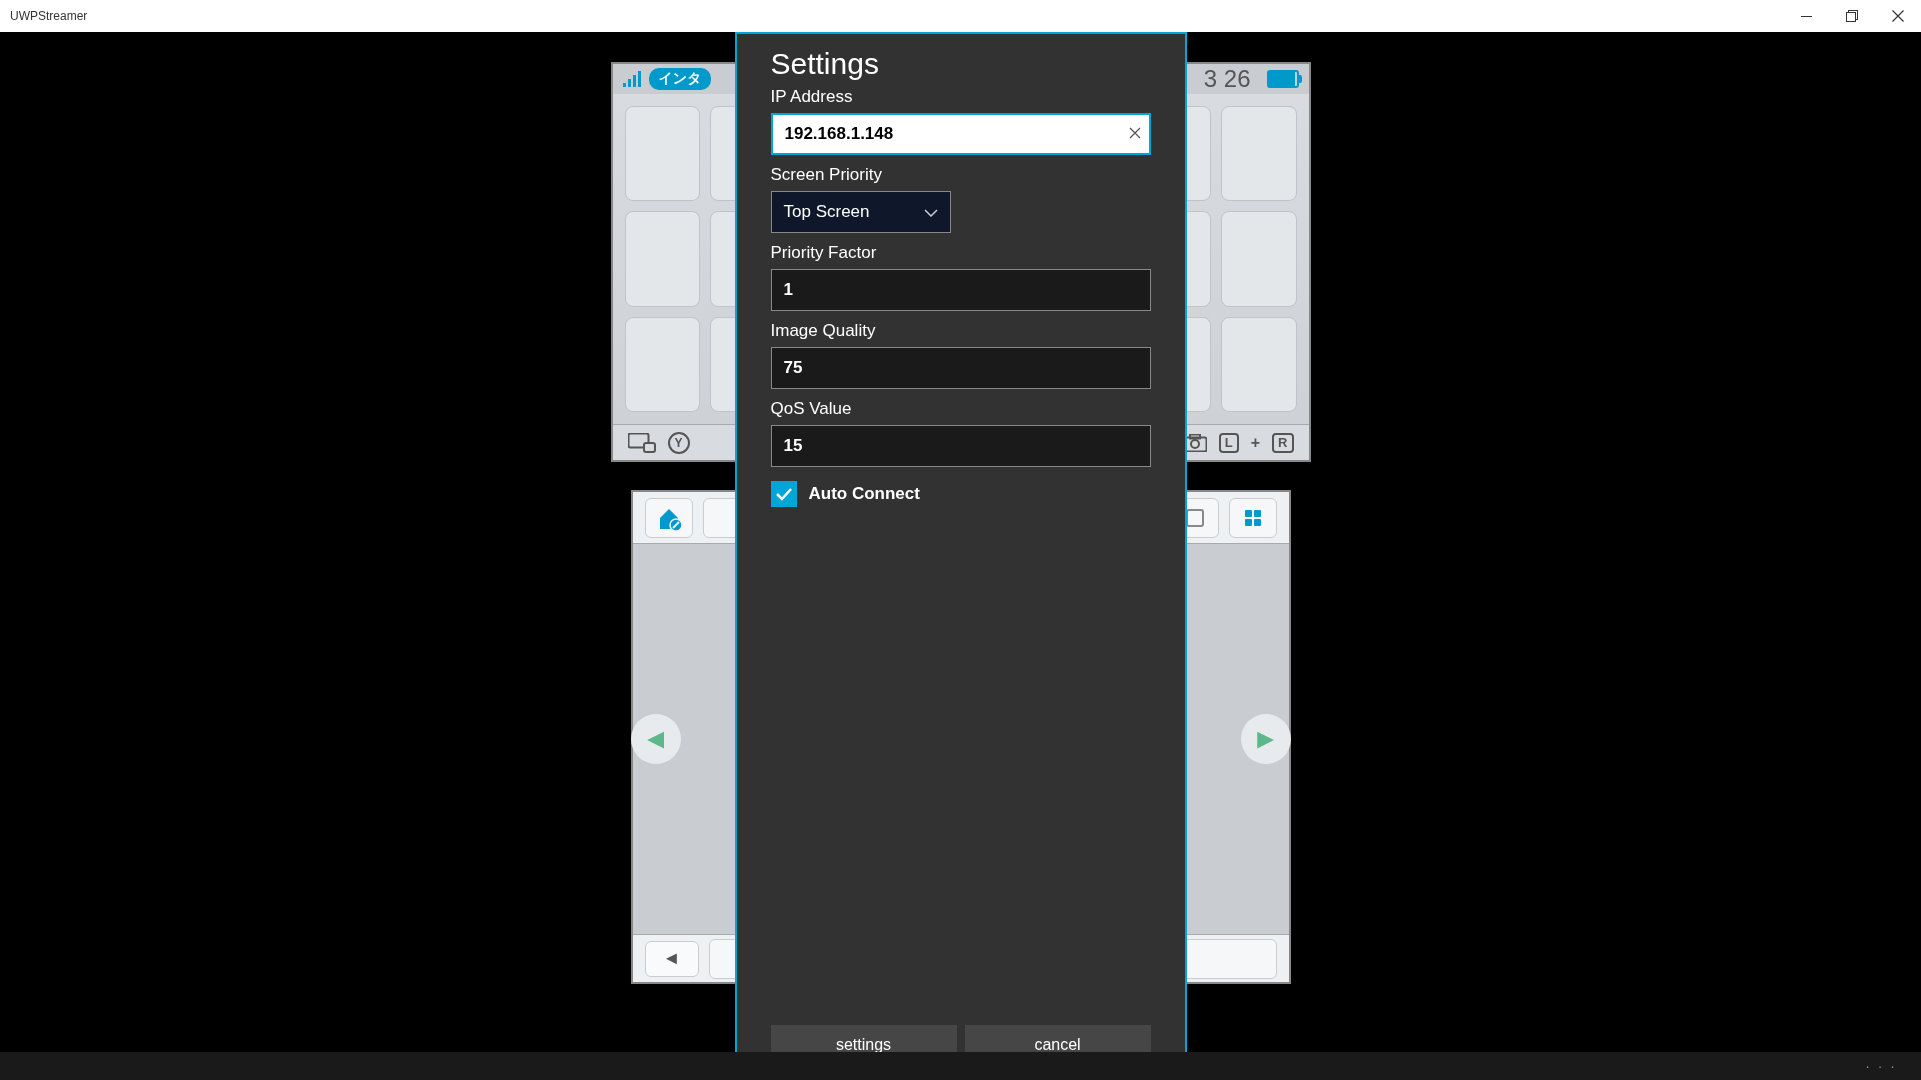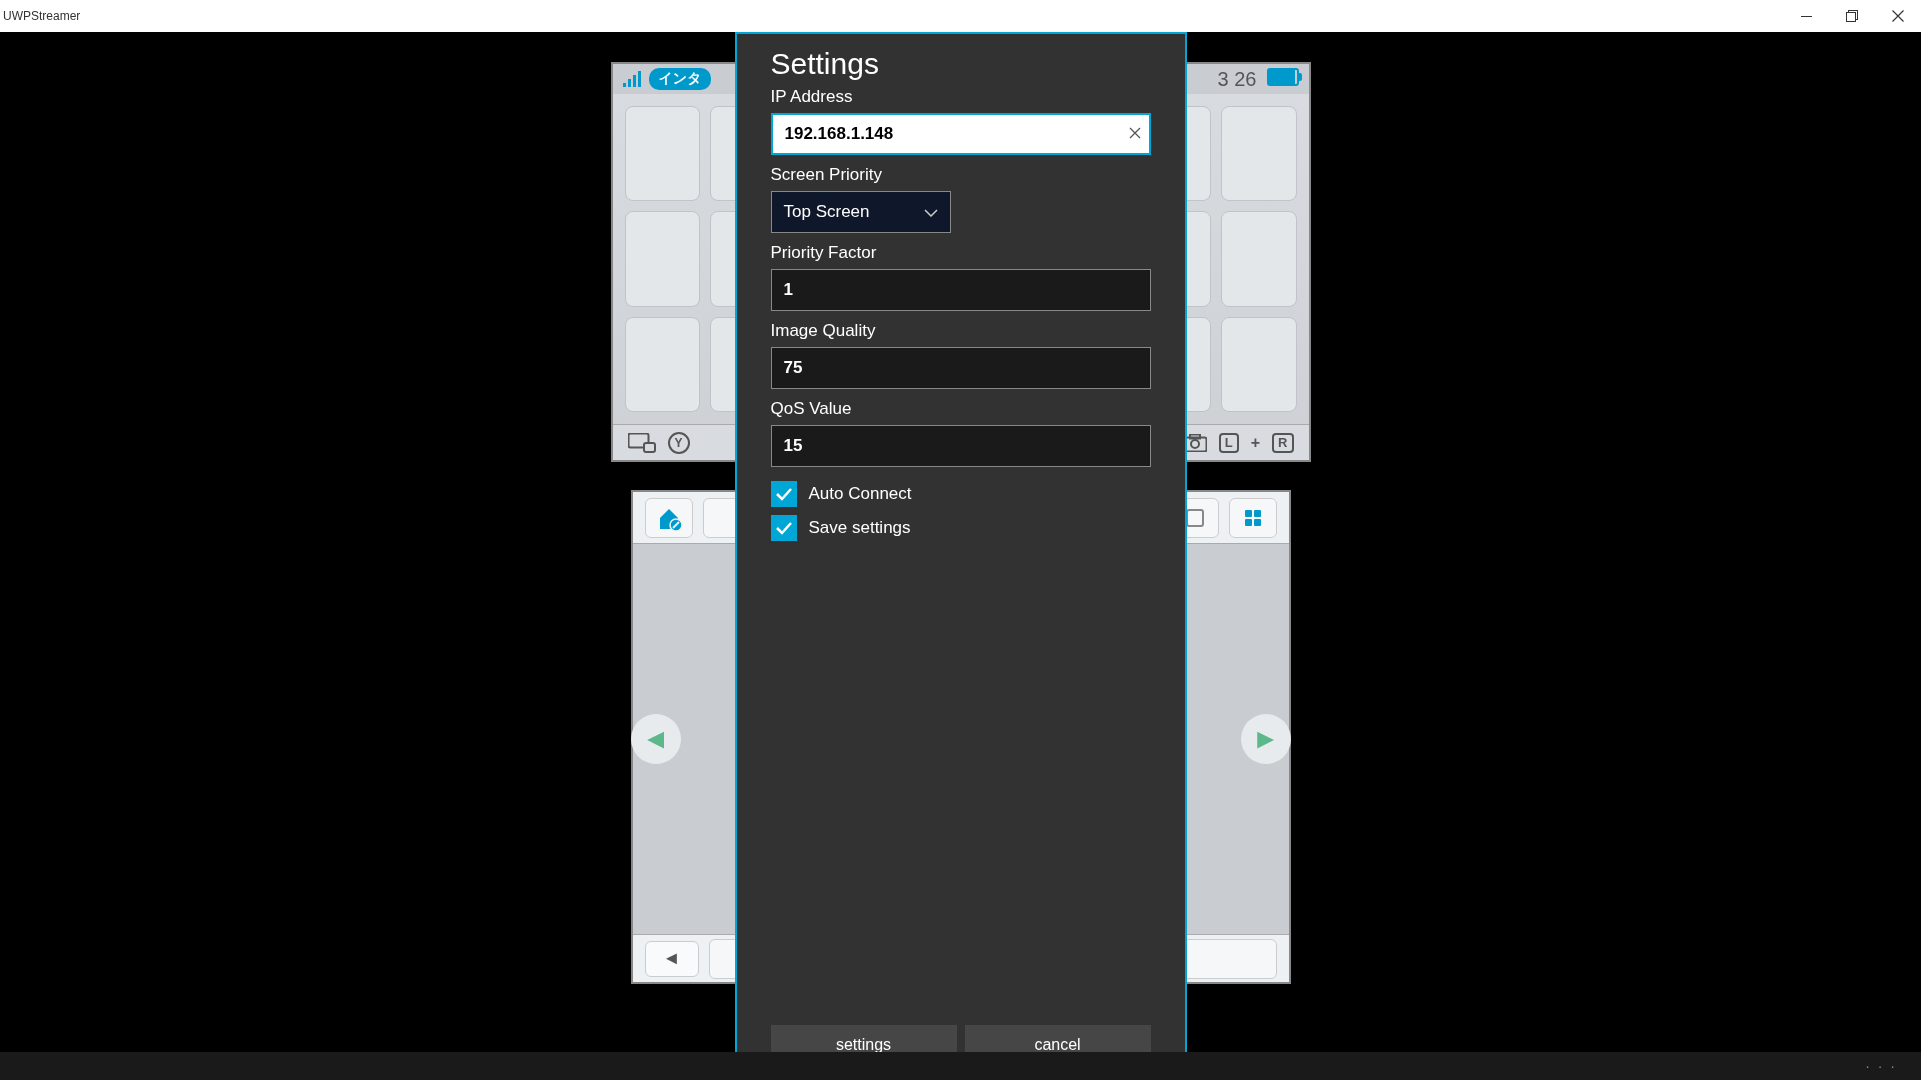--- a/index.html
+++ b/index.html
@@ -12,21 +12,21 @@
     height: 1080px;
     font-family: 'Segoe UI', Tahoma, sans-serif;
     background: #ffffff;
     overflow: hidden;
   }
   .titlebar {
     height: 32px;
     background: #ffffff;
     display: flex;
     align-items: center;
-    padding-left: 3px;
+    padding-left: 10px;
     font-size: 12px;
     color: #333;
   }
   .titlebar-spacer {
     flex: 1;
   }
   .titlebar-btn {
     width: 46px;
     height: 32px;
     display: flex;
@@ -74,24 +74,24 @@
   .inta-pill {
     background: #0099cc;
     color: white;
     padding: 2px 10px;
     border-radius: 10px;
     font-size: 14px;
     font-weight: bold;
   }
   .top-screen-right {
     display: flex;
-    align-items: flex-start;
-    gap: 10px;
+    align-items: center;
+    gap: 16px;
     color: #555;
-    font-size: 20px;
+    font-size: 24px;
     font-weight: 500;
   }
   .battery-icon {
     width: 32px;
     height: 18px;
     border: 2px solid #0099cc;
     border-radius: 3px;
     position: relative;
   }
   .battery-icon::after {
@@ -322,20 +322,21 @@
   .chev {
     color: #aaa;
     font-size: 14px;
   }
   .check-row {
     display: flex;
     align-items: center;
     gap: 12px;
     margin-top: 8px;
     font-size: 17px;
+    font-weight: bold;
   }
   .checkbox {
     width: 26px;
     height: 26px;
     background: #00a6d6;
     display: flex;
     align-items: center;
     justify-content: center;
     color: #fff;
     font-weight: bold;
@@ -547,28 +548,20 @@
 
     <div class="check-row">
       <div class="checkbox">
         <svg width="18" height="14" viewBox="0 0 18 14">
             <path d="M2 7 L7 12 L16 2" fill="none" stroke="#fff" stroke-width="2.5"></path>
           </svg>
       </div>
       <span>Auto Connect</span>
     </div>
 
-    <div class="check-row">
-      <div class="checkbox">
-        <svg width="18" height="14" viewBox="0 0 18 14">
-            <path d="M2 7 L7 12 L16 2" fill="none" stroke="#fff" stroke-width="2.5"></path>
-          </svg>
-      </div>
-      <span>Save settings</span>
-    </div>
 
     <div class="panel-spacer"></div>
 
     <div class="button-row">
       <button class="panel-btn">settings</button>
       <button class="panel-btn">cancel</button>
     </div>
   </div>
 
   <div class="taskbar">

